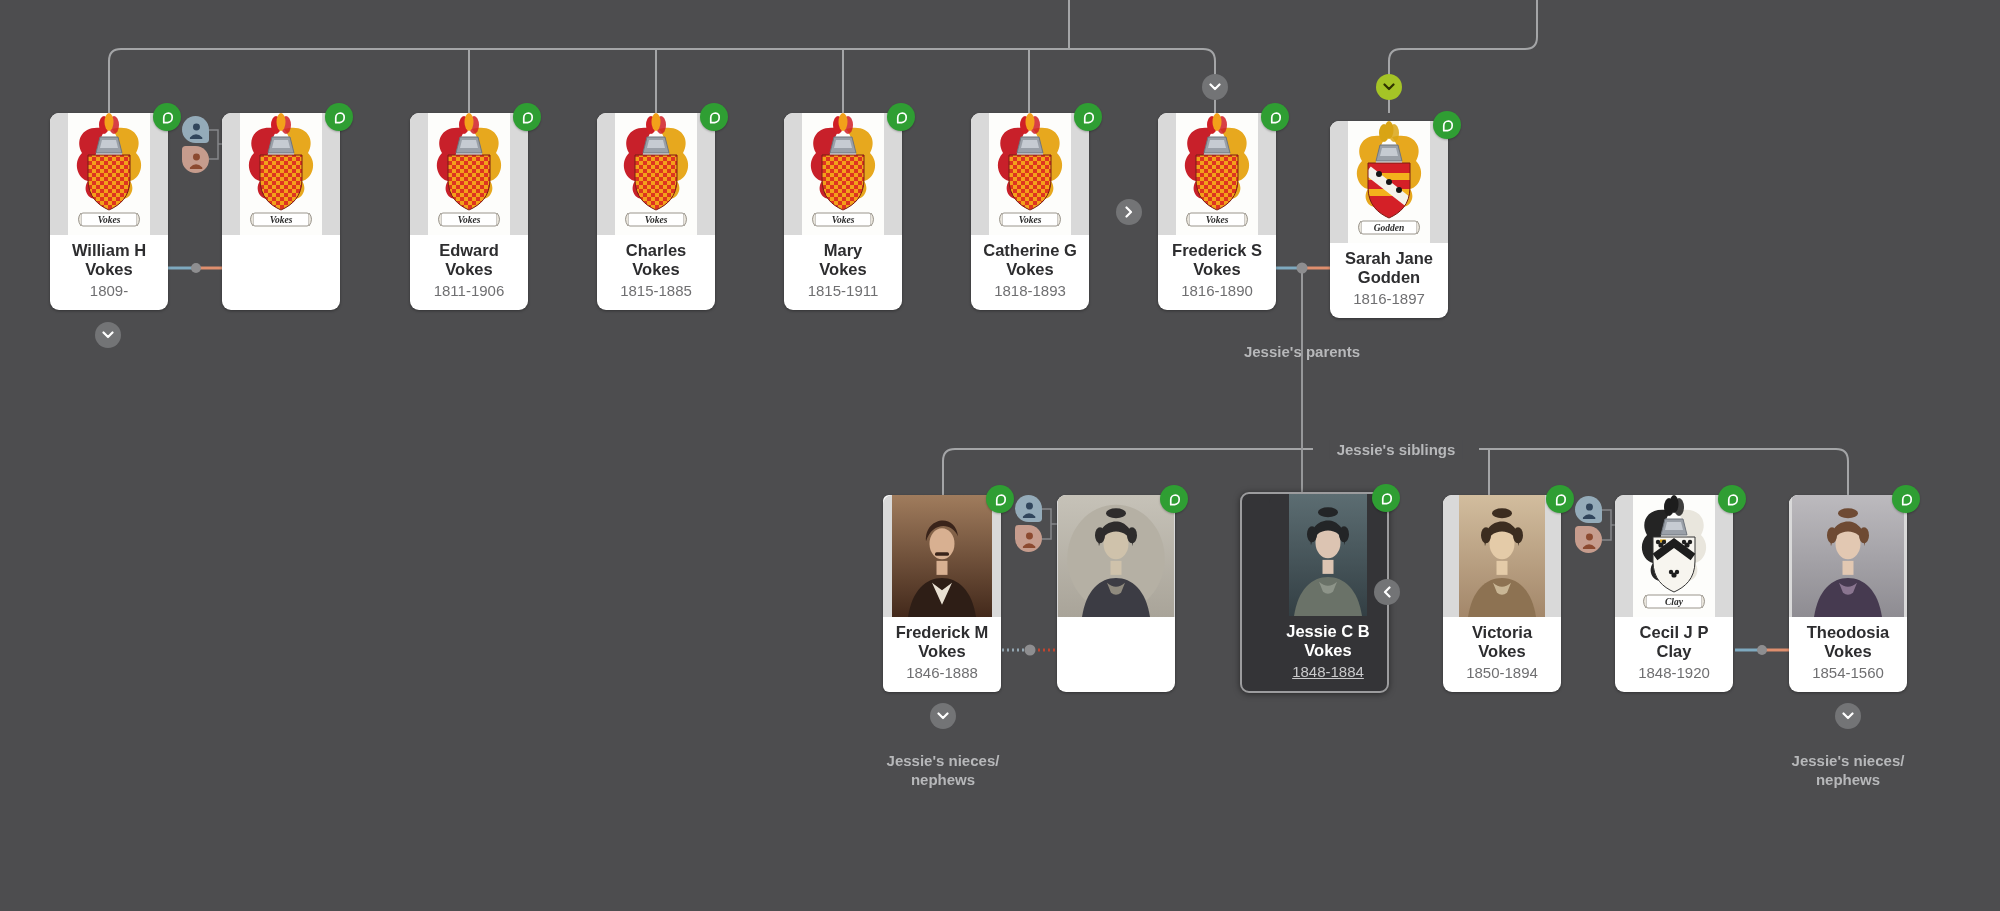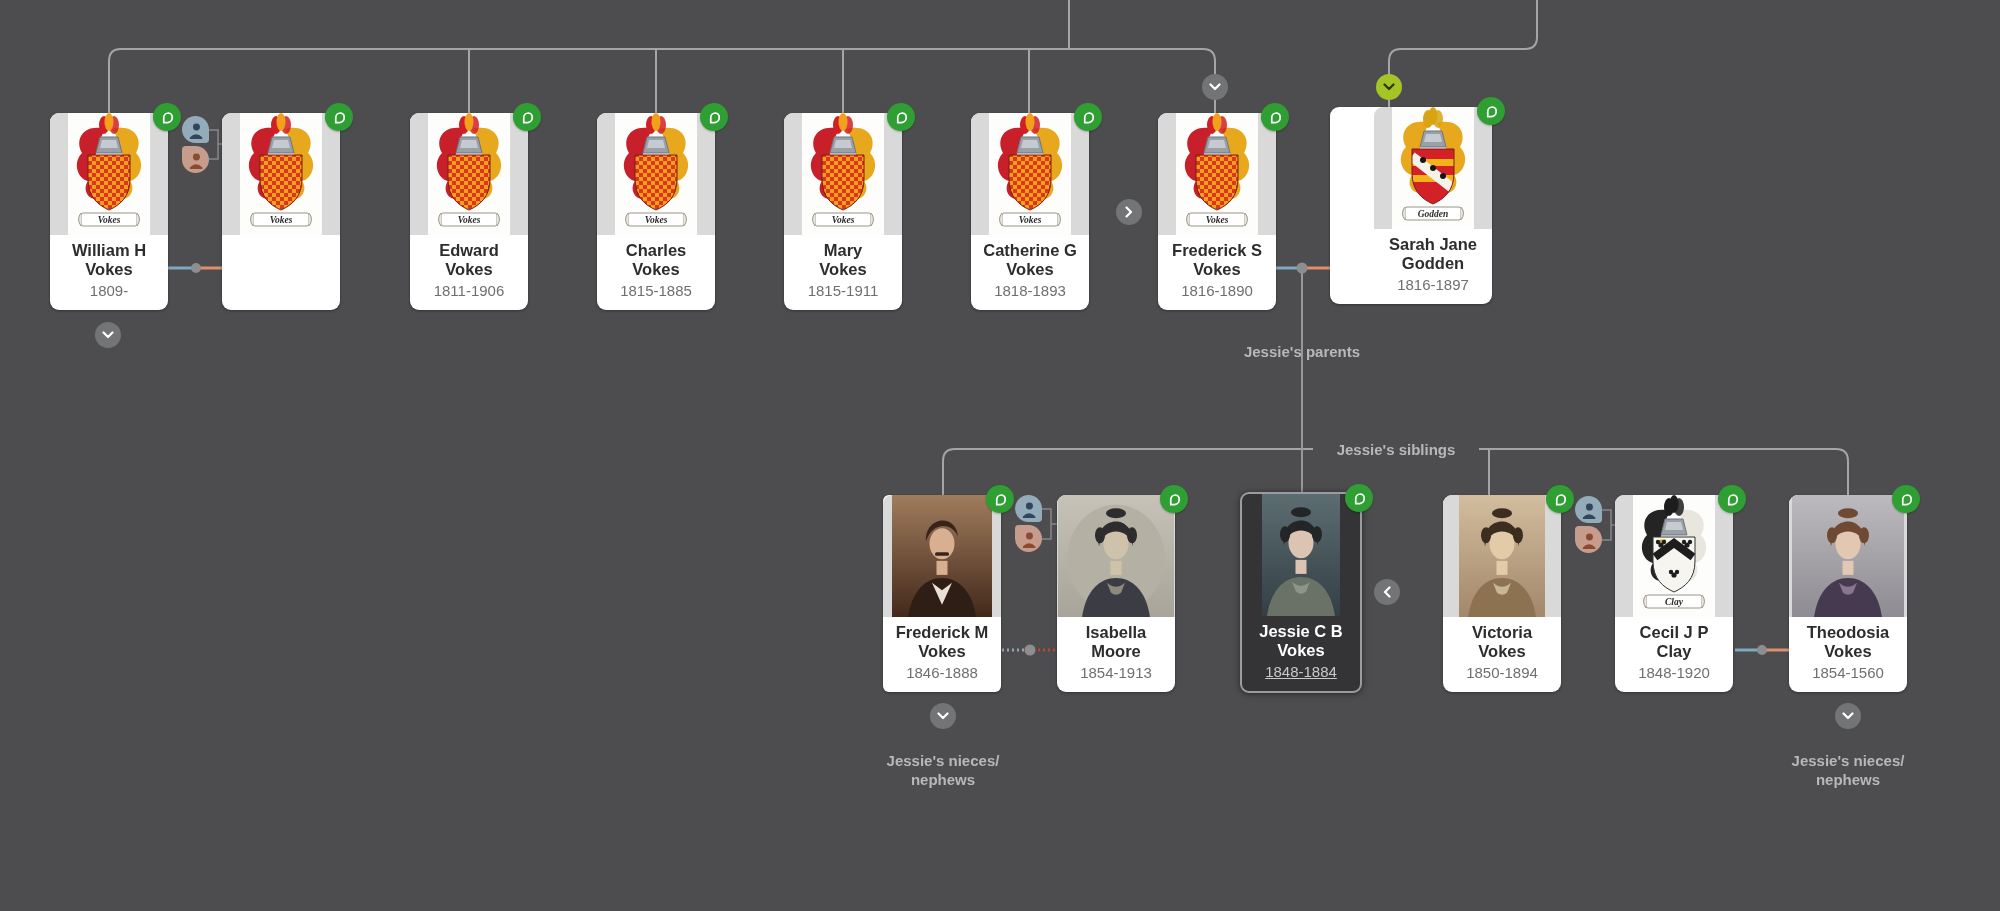--- a/index.html
+++ b/index.html
@@ -376,21 +376,21 @@
     <rect x="13" y="100" width="56" height="13" rx="2" fill="#ffffff" stroke="#9a958c" stroke-width="1"></rect>
     <path d="M13,100 q-5,6 0,13 M69,100 q5,6 0,13" stroke="#9a958c" stroke-width="1" fill="#e9e5dc"></path>
     <text x="41" y="110" text-anchor="middle" font-family="Liberation Serif, DejaVu Serif, serif" font-style="italic" font-weight="bold" font-size="9.5" fill="#2c2c2c">Vokes</text>
   </svg>
     </div>
     <div class="pinfo">
       <div class="pname">Frederick S<br>Vokes</div>
       <div class="pdates">1816-1890</div>
     </div>
     </div>
-  <div class="card" style="left:1330px;top:107px;padding-left:44px;">
+  <div class="card" style="left:1330px;top:121px;">
     <div class="leaf">
         <svg width="15" height="15" viewBox="0 0 16 16">
   <path d="M4 13.5 V8.2 A5 5 0 0 1 9 3.2 A4.6 4.6 0 0 1 13 8 A5.4 5.4 0 0 1 8.2 13.5 Z" fill="none" stroke="#ffffff" stroke-width="1.8" stroke-linejoin="round"></path>
         </svg>
       </div>
     <div class="photo">
       <svg width="82" height="122" viewBox="0 0 82 122">
     <rect width="82" height="122" fill="#fdfdfb"></rect>
     <path d="M38,16 C16,10 6,26 14,40 C4,50 10,66 20,68 C13,78 23,90 31,84 C25,72 23,56 27,46 C29,34 33,22 38,16 Z" fill="#e7a81e"></path>
     <path d="M31,84 C27,74 26,60 30,50" stroke="#c8202a" stroke-width="4" fill="none"></path>
@@ -476,26 +476,22 @@
     <path d="M24,122 C28,95.16 42,82.96000000000001 58,82.96000000000001 C74,82.96000000000001 88,95.16 92,122 Z" fill="#3c3c44"></path>
     <rect x="52.5" y="65.88000000000001" width="11" height="14" fill="#cfc2ab"></rect>
     <ellipse cx="58" cy="48.800000000000004" rx="12.5" ry="15.5" fill="#cfc2ab"></ellipse>
     <path d="M41,51.239999999999995 C36,19.52 78,17.080000000000002 75,51.239999999999995 C71,31.720000000000002 45,31.720000000000002 41,51.239999999999995 Z" fill="#2e2c2c"></path>
        <ellipse cx="42" cy="40.260000000000005" rx="5" ry="8" fill="#2e2c2c"></ellipse>
        <ellipse cx="74" cy="40.260000000000005" rx="5" ry="8" fill="#2e2c2c"></ellipse>
        <ellipse cx="58" cy="18.3" rx="10" ry="5" fill="#2e2c2c"></ellipse>
     <path d="M49,87.84 q9,8 18,0 l-4,10 q-5,4 -10,0 Z" fill="#8f8a7e"></path>
   </svg>
     </div>
-    <div class="pinfo">
-      <div class="pname">Isabella<br>Moore</div>
-      <div class="pdates">1854-1913</div>
-    </div>
-    </div>
-  <div class="card selected" style="left:1240px;top:492px;">
+    </div>
+  <div class="card selected" style="left:1240px;top:492px;padding-left:27px;">
     <div class="leaf">
         <svg width="15" height="15" viewBox="0 0 16 16">
   <path d="M4 13.5 V8.2 A5 5 0 0 1 9 3.2 A4.6 4.6 0 0 1 13 8 A5.4 5.4 0 0 1 8.2 13.5 Z" fill="none" stroke="#ffffff" stroke-width="1.8" stroke-linejoin="round"></path>
         </svg>
       </div>
     <div class="photo">
       <svg width="78" height="122" viewBox="0 0 78 122">
     <defs>
             <linearGradient id="pg11" x1="0" y1="0" x2="0" y2="1">
       <stop offset="0" stop-color="#5c6d72"></stop>

